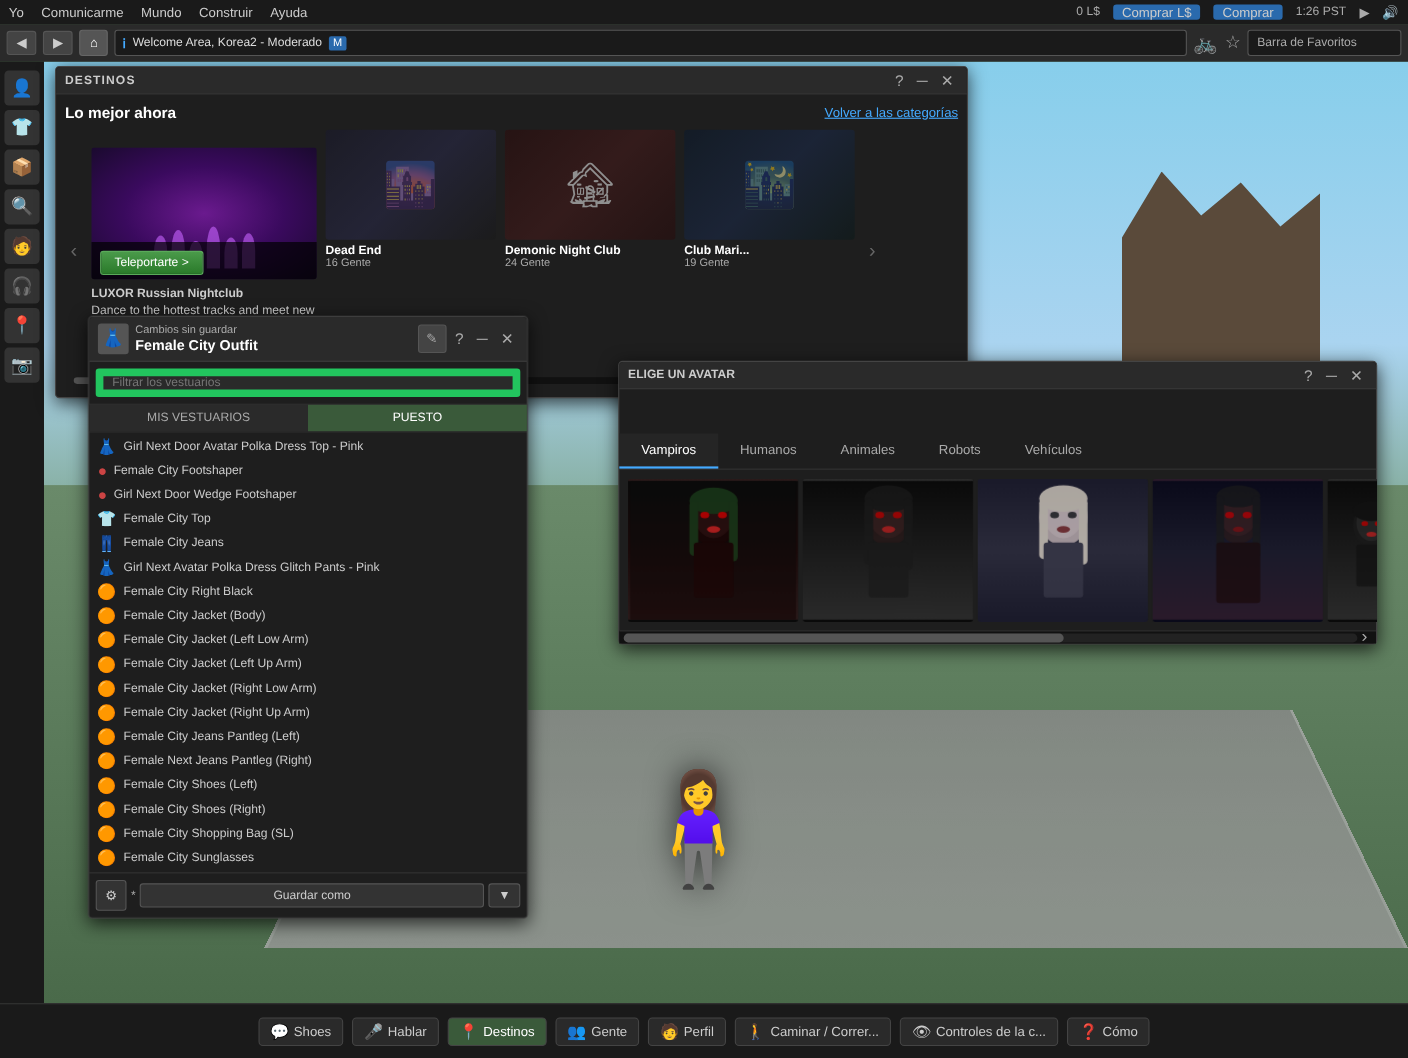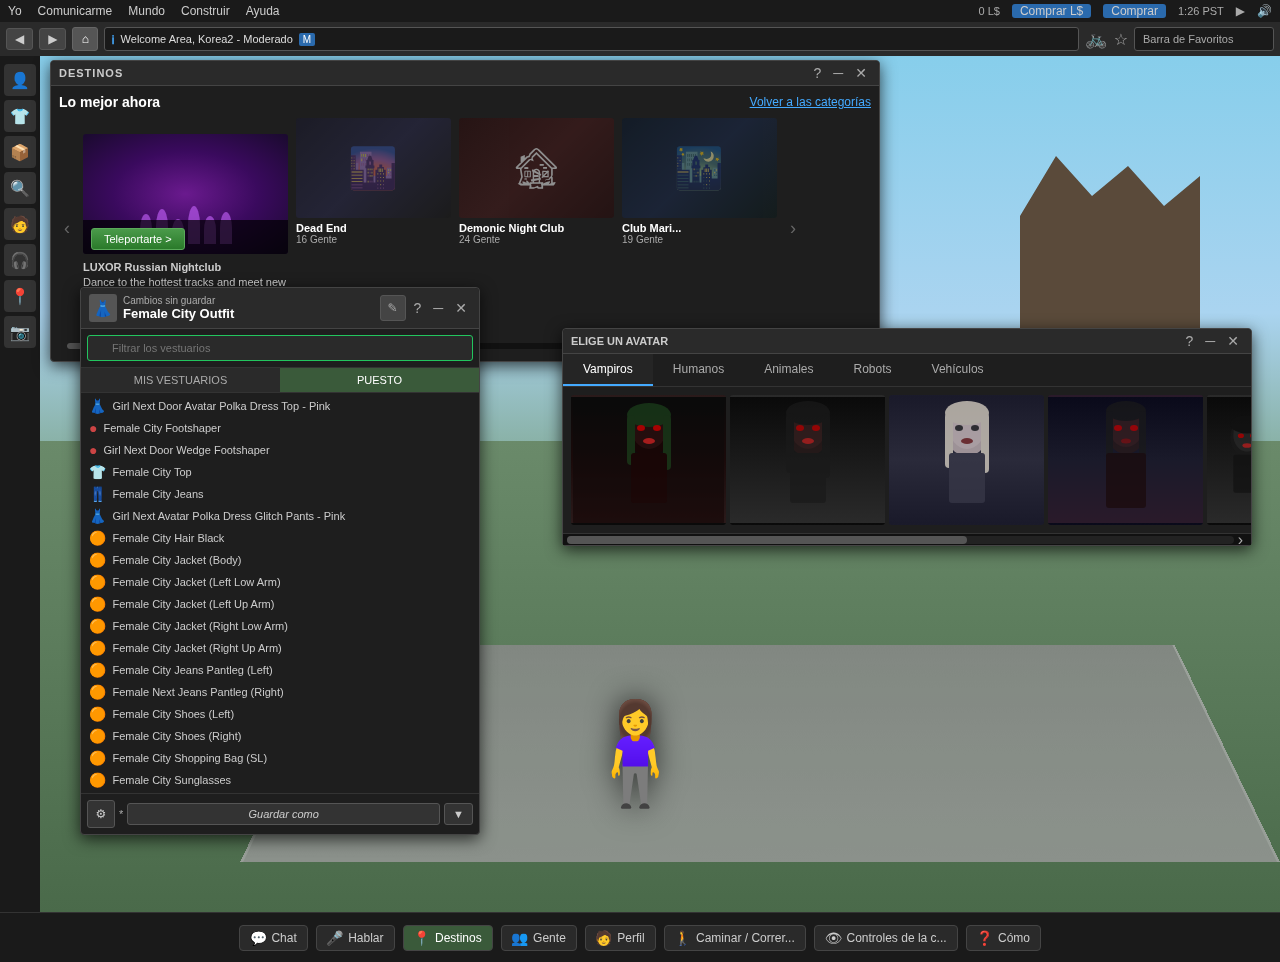--- a/index.html
+++ b/index.html
@@ -333,24 +333,24 @@
       justify-content: center;
     }
     .appearance-search {
       padding: 6px;
       border-bottom: 1px solid #333;
     }
     .appearance-search input {
       width: 100%;
       height: 26px;
       background: #2a2a2a;
-      border: 1px solid #22c55e;
+      border: 7px solid #22c55e;
       border-radius: 3px;
       color: #aaa;
-      padding: 0 24px;
+      padding: 0 8px;
       font-size: 11px;
     }
     .appearance-tabs {
       display: flex;
       border-bottom: 1px solid #333;
     }
     .ap-tab {
       flex: 1;
       padding: 6px;
       text-align: center;
@@ -396,21 +396,20 @@
     }
     .save-btn {
       flex: 1;
       background: #333;
       border: 1px solid #555;
       color: #ccc;
       padding: 4px 8px;
       border-radius: 3px;
       cursor: pointer;
       font-size: 11px;
-      font-style: italic;
     }
     .save-dropdown-btn {
       background: #333;
       border: 1px solid #555;
       color: #ccc;
       padding: 4px 8px;
       border-radius: 3px;
       cursor: pointer;
       font-size: 11px;
     }
@@ -445,20 +444,21 @@
       display: flex;
       align-items: center;
       justify-content: space-between;
       border-bottom: 1px solid #444;
       border-radius: 4px 4px 0 0;
     }
     .avatar-title { color: #ccc; font-size: 11px; font-weight: bold; text-transform: uppercase; }
     .avatar-tabs {
       display: flex;
       border-bottom: 1px solid #333;
+      margin-top: 40px;
     }
     .av-tab {
       padding: 8px 20px;
       font-size: 12px;
       cursor: pointer;
       color: #aaa;
       border-bottom: 2px solid transparent;
     }
     .av-tab.active {
       color: #fff;
@@ -727,21 +727,21 @@
     <div class="outfit-item">
       <span class="outfit-item-icon icon-gray">👖</span>
       <span>Female City Jeans</span>
     </div>
     <div class="outfit-item">
       <span class="outfit-item-icon icon-gray">👗</span>
       <span>Girl Next Avatar Polka Dress Glitch Pants - Pink</span>
     </div>
     <div class="outfit-item">
       <span class="outfit-item-icon icon-orange">🟠</span>
-      <span>Female City Hair Black</span>
+      <span>Female City Right Black</span>
     </div>
     <div class="outfit-item">
       <span class="outfit-item-icon icon-orange">🟠</span>
       <span>Female City Jacket (Body)</span>
     </div>
     <div class="outfit-item">
       <span class="outfit-item-icon icon-orange">🟠</span>
       <span>Female City Jacket (Left Low Arm)</span>
     </div>
     <div class="outfit-item">
@@ -900,21 +900,21 @@
     <div class="scroll-track">
       <div class="scroll-thumb"></div>
     </div>
     <div class="avatar-scroll-right">›</div>
   </div>
 </div>
 
 <div id="bottom-toolbar">
   <div class="toolbar-btn">
     <span class="tb-icon">💬</span>
-    <span>Chat</span>
+    <span>Shoes</span>
   </div>
   <div class="toolbar-btn">
     <span class="tb-icon">🎤</span>
     <span>Hablar</span>
   </div>
   <div class="toolbar-btn" style="color:#fff;background:#3a5a3a;">
     <span class="tb-icon">📍</span>
     <span>Destinos</span>
   </div>
   <div class="toolbar-btn">

